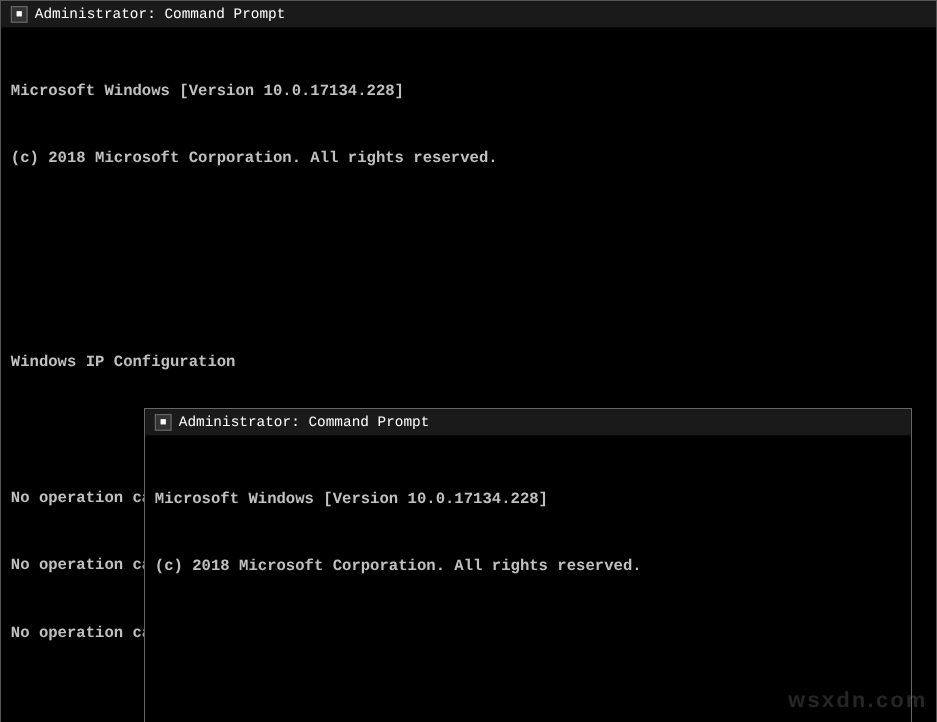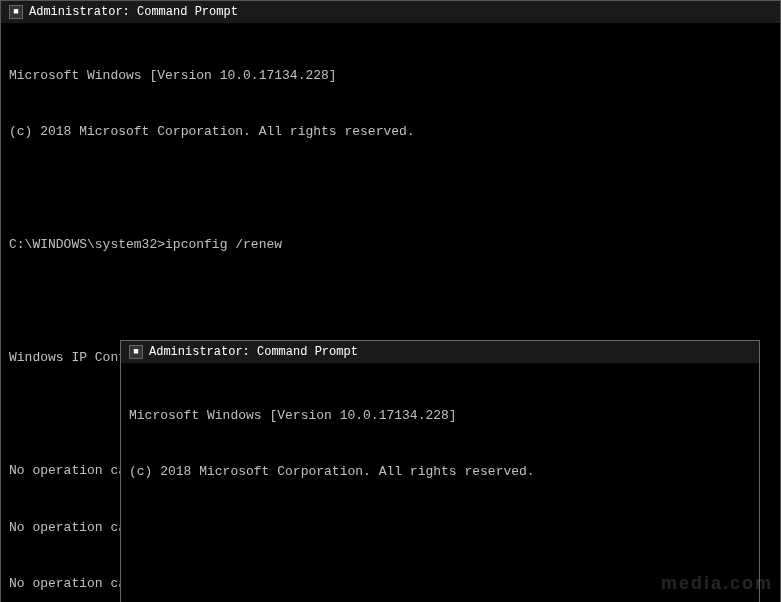--- a/index.html
+++ b/index.html
@@ -61,20 +61,21 @@
       color: #c0c0c0;
       padding: 6px 8px;
       line-height: 1.45;
       white-space: pre;
       font-size: 13px;
     }
 
     .cmd-body .line {
       display: block;
       white-space: pre;
+      font-weight: bold;
     }
 
     
     .watermark {
       position: absolute;
       bottom: 8px;
       right: 8px;
       color: rgba(255,255,255,0.15);
       font-family: Arial, sans-serif;
       font-size: 18px;
@@ -94,21 +95,20 @@
 
 <div class="cmd-window-top">
   <div class="title-bar">
     <span class="title-bar-icon">■</span>
     <span>Administrator: Command Prompt</span>
   </div>
   <div class="cmd-body">
     <span class="line">Microsoft Windows [Version 10.0.17134.228]</span>
     <span class="line">(c) 2018 Microsoft Corporation. All rights reserved.</span>
     <span class="line"> </span>
-    <span class="line">C:\WINDOWS\system32&gt;ipconfig /renew</span>
     <span class="line"> </span>
     <span class="line">Windows IP Configuration</span>
     <span class="line"> </span>
     <span class="line">No operation can be performed on <span class="selected-text">Local Area Connection* 10 <span style="background:rgba(100,149,237,0.45)">While</span></span> it has its media disconnected.</span>
     <span class="line">No operation can be performed on <span class="selected-text">Local Area Connection* 11 while</span> it has its media disconnected.</span>
     <span class="line">No operation can be performed on <span class="selected-text">Ethernet 2 while it has its</span> media disconnected.</span>
     
     
     
     
@@ -132,13 +132,13 @@
     <span class="line"> </span>
     
     
     
     
     
     
   </div>
 </div>
 
-<div class="watermark">media.com</div>
+<div class="watermark">wsxdn.com</div>
 
 </body></html>

